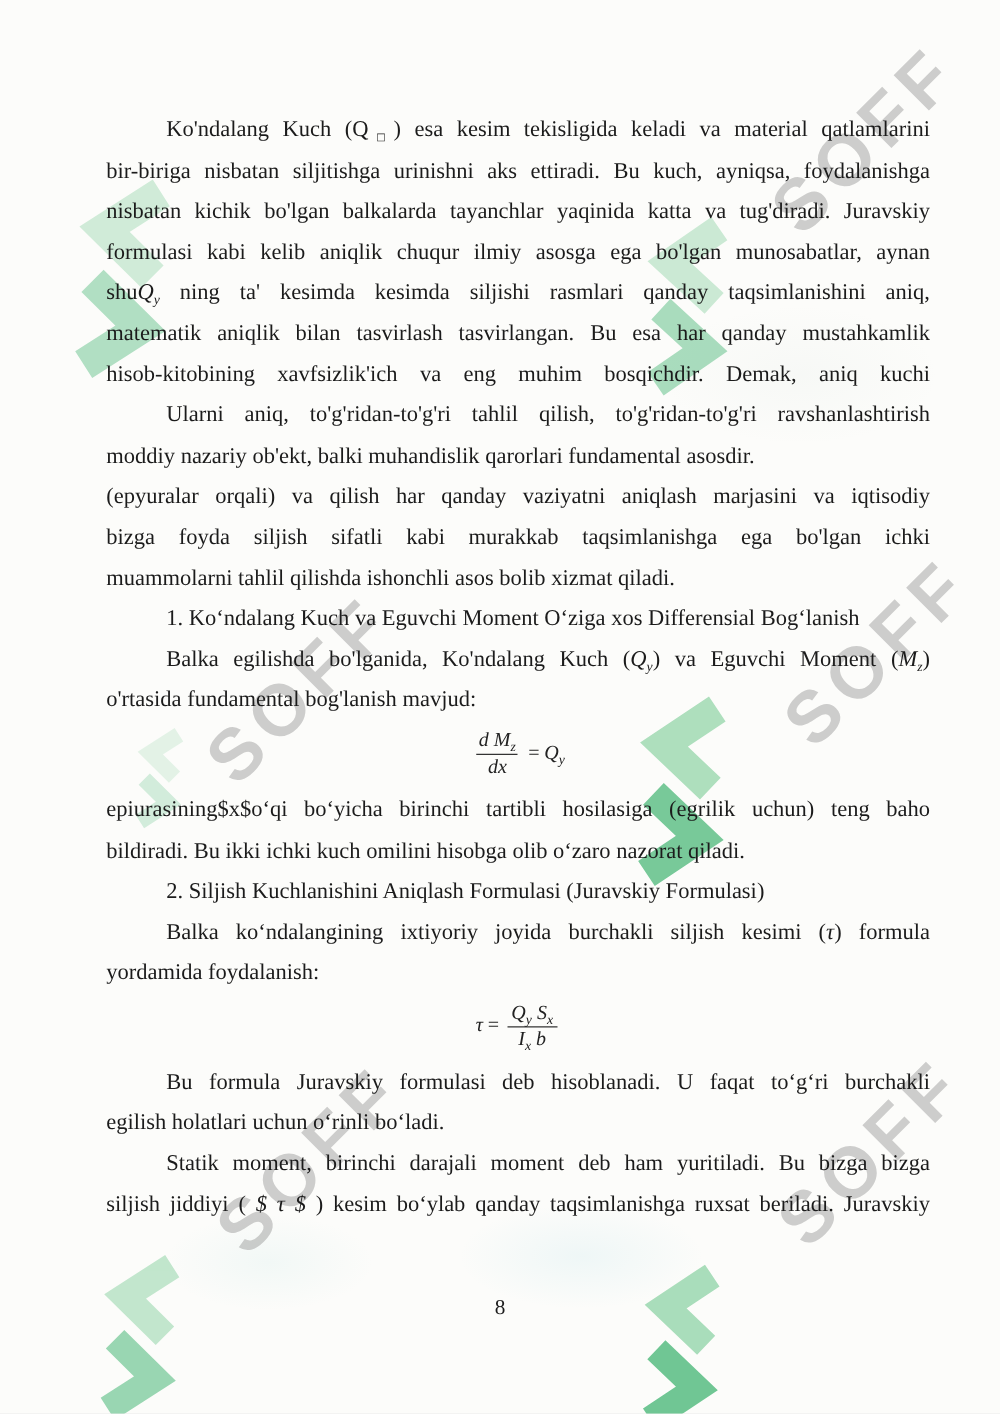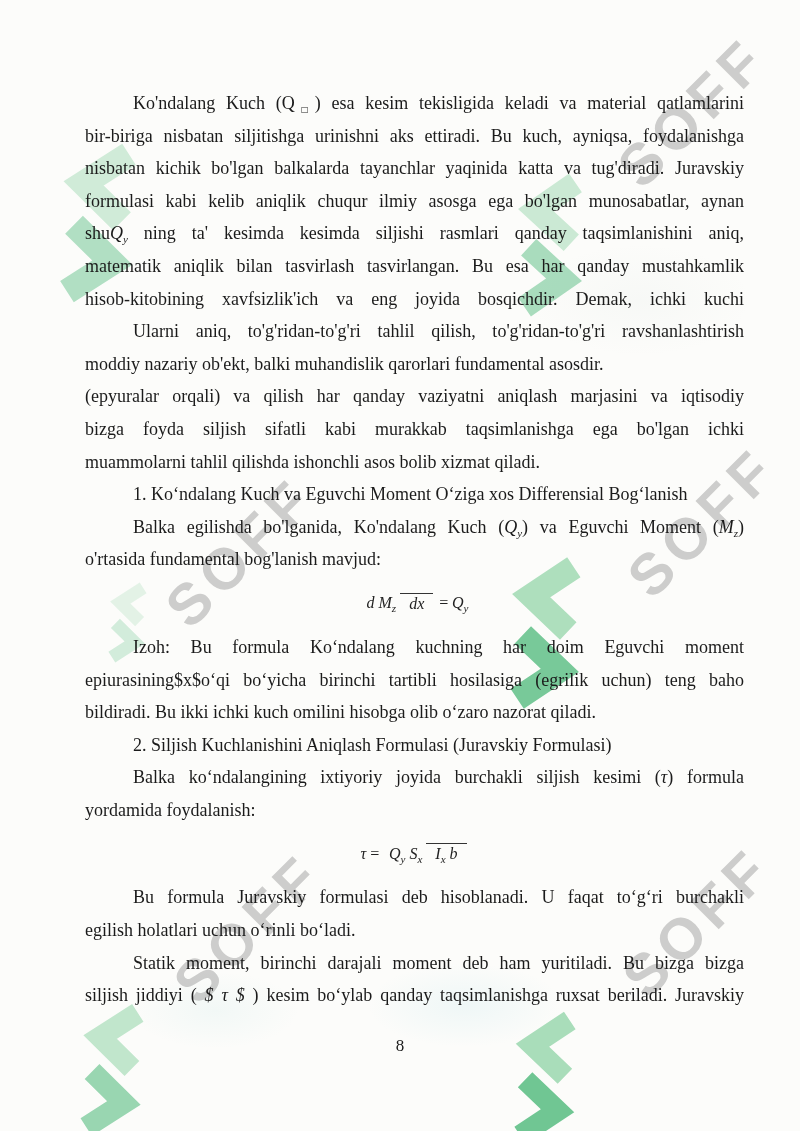--- a/index.html
+++ b/index.html
@@ -45,21 +45,21 @@
   sub.bx{
     font-family:"DejaVu Sans",sans-serif; font-size:8px; line-height:0;
     vertical-align:baseline; position:relative; top:3px;
   }
   .it{font-style:italic;}
   
   .fwrap{
     height:55px; display:flex; align-items:center; justify-content:center;
     font-style:italic; font-size:16px; color:#222;
   }
-  .frac{display:inline-flex; align-items:center; line-height:1.25; margin:12px 2px;}
+  .frac{display:inline-flex; flex-direction:column; align-items:center; line-height:1.25; margin:12px 2px;}
   .frac .num{padding:0 4px;}
   .frac .den{border-top:1.4px solid #333; padding:0 9px;}
   .feq{margin:0 3px;}
   .msp{margin-left:4px;}
   
   .pagenum{
     position:absolute; left:0; top:1036px; width:100%; z-index:1;
     text-align:center; font-size:17px;
   }
 </style>
@@ -102,21 +102,21 @@
   </div>
 
   <div class="col">
 
     <div class="ln ind"><span>Ko'ndalang Kuch (Q</span><span class="it"><sub class="bx">□</sub></span><span>) esa kesim tekisligida keladi va material qatlamlarini</span></div>
     <div class="ln">bir-biriga nisbatan siljitishga urinishni aks ettiradi. Bu kuch, ayniqsa, foydalanishga</div>
     <div class="ln">nisbatan kichik bo'lgan balkalarda tayanchlar yaqinida katta va tug'diradi. Juravskiy</div>
     <div class="ln">formulasi kabi kelib aniqlik chuqur ilmiy asosga ega bo'lgan munosabatlar, aynan</div>
     <div class="ln"><span>shu</span><span class="it">Q</span><sub class="ss">y</sub><span> ning ta' kesimda kesimda siljishi rasmlari qanday taqsimlanishini aniq,</span></div>
     <div class="ln">matematik aniqlik bilan tasvirlash tasvirlangan. Bu esa har qanday mustahkamlik</div>
-    <div class="ln">hisob-kitobining xavfsizlik'ich va eng joyida bosqichdir. Demak, ichki kuchi</div>
+    <div class="ln">hisob-kitobining xavfsizlik'ich va eng muhim bosqichdir. Demak, aniq kuchi</div>
     <div class="ln ind">Ularni aniq, to'g'ridan-to'g'ri tahlil qilish, to'g'ridan-to'g'ri ravshanlashtirish</div>
 
     <div class="ln last">moddiy nazariy ob'ekt, balki muhandislik qarorlari fundamental asosdir.</div>
     <div class="ln">(epyuralar orqali) va qilish har qanday vaziyatni aniqlash marjasini va iqtisodiy</div>
     <div class="ln">bizga foyda siljish sifatli kabi murakkab taqsimlanishga ega bo'lgan ichki</div>
     <div class="ln last">muammolarni tahlil qilishda ishonchli asos bolib xizmat qiladi.</div>
 
     <div class="ln last ind">1. Ko‘ndalang Kuch va Eguvchi Moment O‘ziga xos Differensial Bog‘lanish</div>
 
     <div class="ln ind"><span>Balka egilishda bo'lganida, Ko'ndalang Kuch (</span><span class="it">Q</span><sub class="ss">y</sub><span>) va Eguvchi Moment (</span><span class="it">M</span><sub class="ss">z</sub><span>)</span></div>
@@ -124,21 +124,20 @@
 
     <div class="fwrap">
       <span class="frac">
         <span class="num"><span>d M</span><sub class="ss">z</sub></span>
         <span class="den">dx</span>
       </span>
       <span class="feq">=</span>
       <span><span>Q</span><sub class="ss">y</sub></span>
     </div>
 
-    <div class="ln ind">Izoh: Bu formula Ko‘ndalang kuchning har doim Eguvchi moment</div>
     <div class="ln">epiurasining$x$o‘qi bo‘yicha birinchi tartibli hosilasiga (egrilik uchun) teng baho</div>
     <div class="ln last">bildiradi. Bu ikki ichki kuch omilini hisobga olib o‘zaro nazorat qiladi.</div>
 
     <div class="ln last ind">2. Siljish Kuchlanishini Aniqlash Formulasi (Juravskiy Formulasi)</div>
 
     <div class="ln ind"><span>Balka ko‘ndalangining ixtiyoriy joyida burchakli siljish kesimi (</span><span class="it">τ</span><span>) formula</span></div>
     <div class="ln last">yordamida foydalanish:</div>
 
     <div class="fwrap">
       <span>τ</span>

